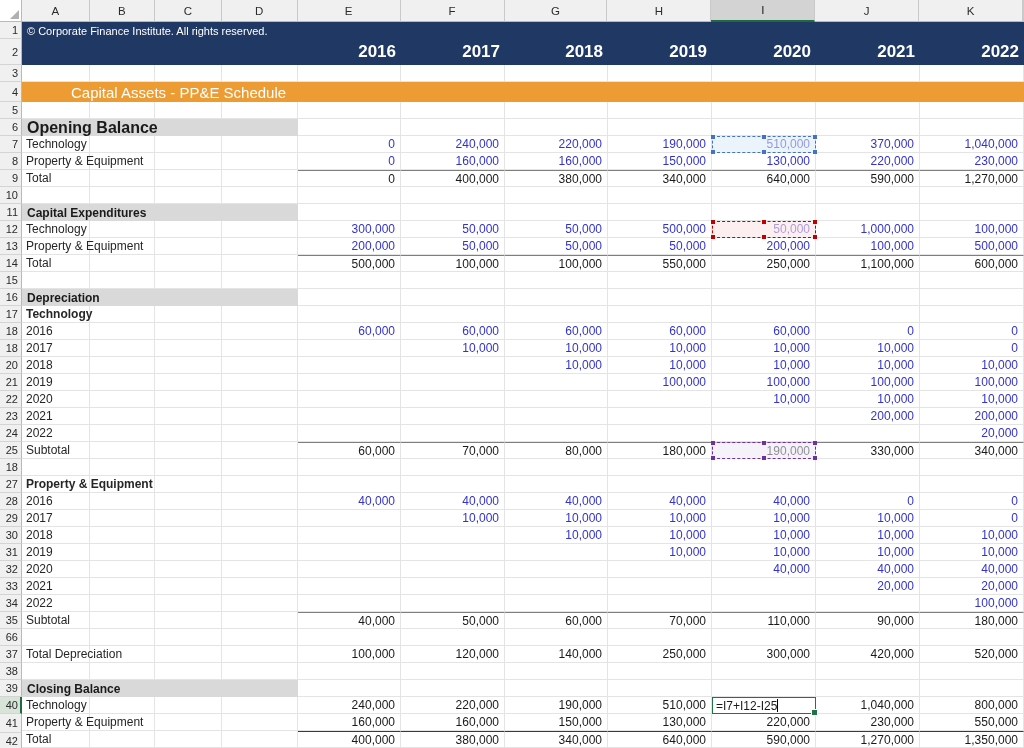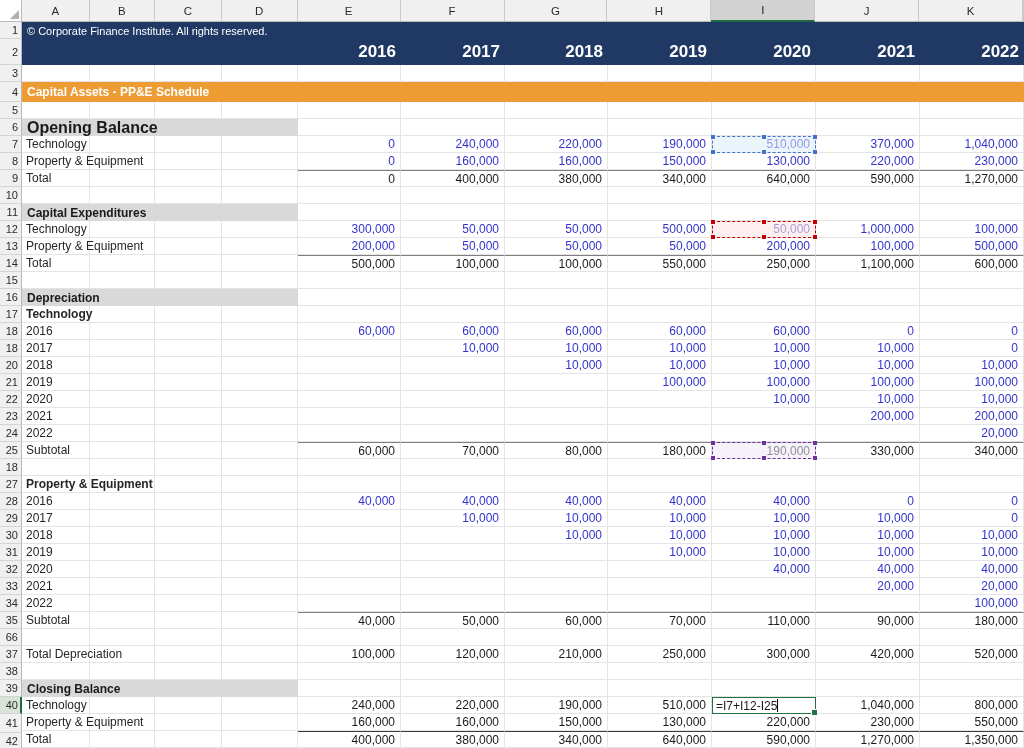--- a/index.html
+++ b/index.html
@@ -348,21 +348,21 @@
         <div class="cell" style="width: 67px;"></div>
         <div class="cell" style="width: 76px;"></div>
         <div class="cell" style="width: 103px;"></div>
         <div class="cell" style="width: 104px;"></div>
         <div class="cell" style="width: 103px;"></div>
         <div class="cell" style="width: 104px;"></div>
         <div class="cell" style="width: 104px;"></div>
         <div class="cell" style="width: 104px;"></div>
         <div class="cell" style="width: 104px;"></div>
         <div class="banner orange-band" style="left: 0px; width: 1002px;">
-          <span style="color: rgb(255, 255, 255); font-weight: bold; font-size: 12px;">Capital Assets - PP&amp;E Schedule</span>
+          <span style="color: rgb(255, 255, 255); font-weight: normal; font-size: 15px; margin-left: 44px;">Capital Assets - PP&amp;E Schedule</span>
         </div>
       </div>
       <div class="row" style="height: 17px;">
         <div class="cell" style="width: 68px;"></div>
         <div class="cell" style="width: 65px;"></div>
         <div class="cell" style="width: 67px;"></div>
         <div class="cell" style="width: 76px;"></div>
         <div class="cell" style="width: 103px;"></div>
         <div class="cell" style="width: 104px;"></div>
         <div class="cell" style="width: 103px;"></div>
@@ -783,21 +783,21 @@
         <div class="cell" style="width: 104px;"></div>
         <div class="cell" style="width: 104px;"></div>
       </div>
       <div class="row" style="height: 17px;">
         <div class="cell txt" style="width: 68px; overflow: visible; white-space: nowrap; z-index: 3;">Total Depreciation</div>
         <div class="cell" style="width: 65px;"></div>
         <div class="cell" style="width: 67px;"></div>
         <div class="cell" style="width: 76px;"></div>
         <div class="cell num black" style="width: 103px;">100,000</div>
         <div class="cell num black" style="width: 104px;">120,000</div>
-        <div class="cell num black" style="width: 103px;">210,000</div>
+        <div class="cell num black" style="width: 103px;">140,000</div>
         <div class="cell num black" style="width: 104px;">250,000</div>
         <div class="cell num black" style="width: 104px;">300,000</div>
         <div class="cell num black" style="width: 104px;">420,000</div>
         <div class="cell num black" style="width: 104px;">520,000</div>
       </div>
       <div class="row" style="height: 17px;">
         <div class="cell" style="width: 68px;"></div>
         <div class="cell" style="width: 65px;"></div>
         <div class="cell" style="width: 67px;"></div>
         <div class="cell" style="width: 76px;"></div>

